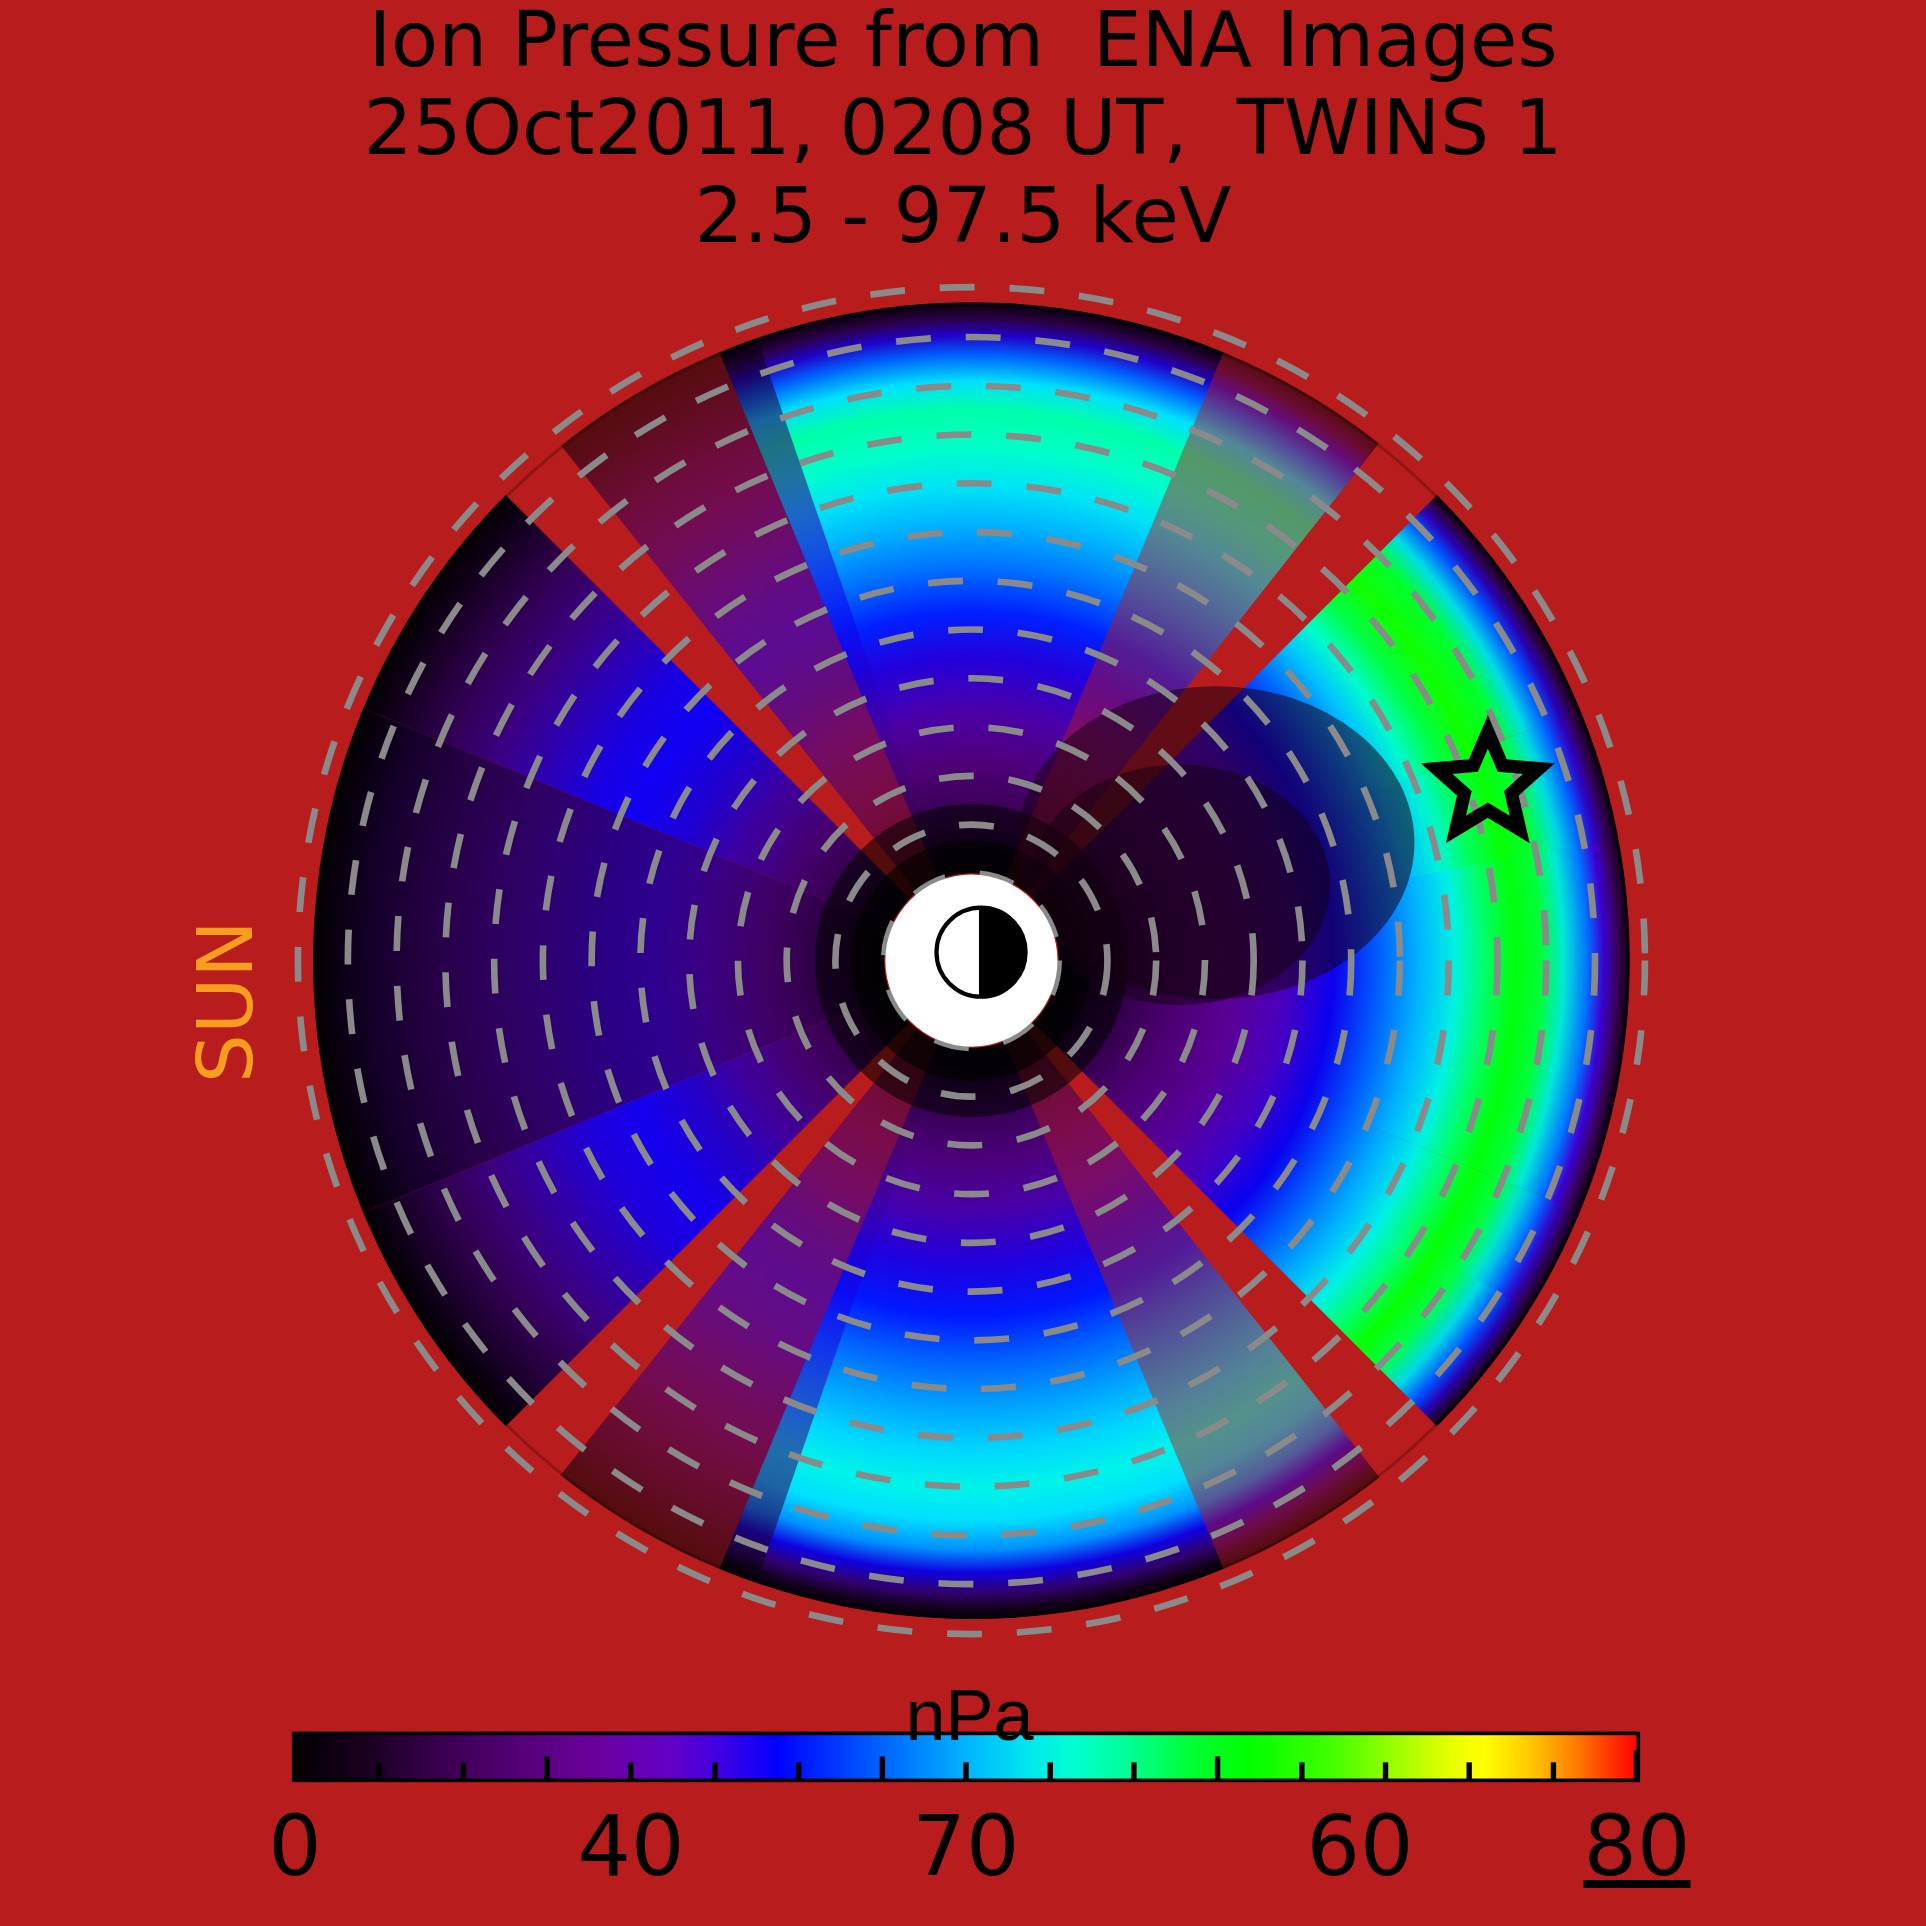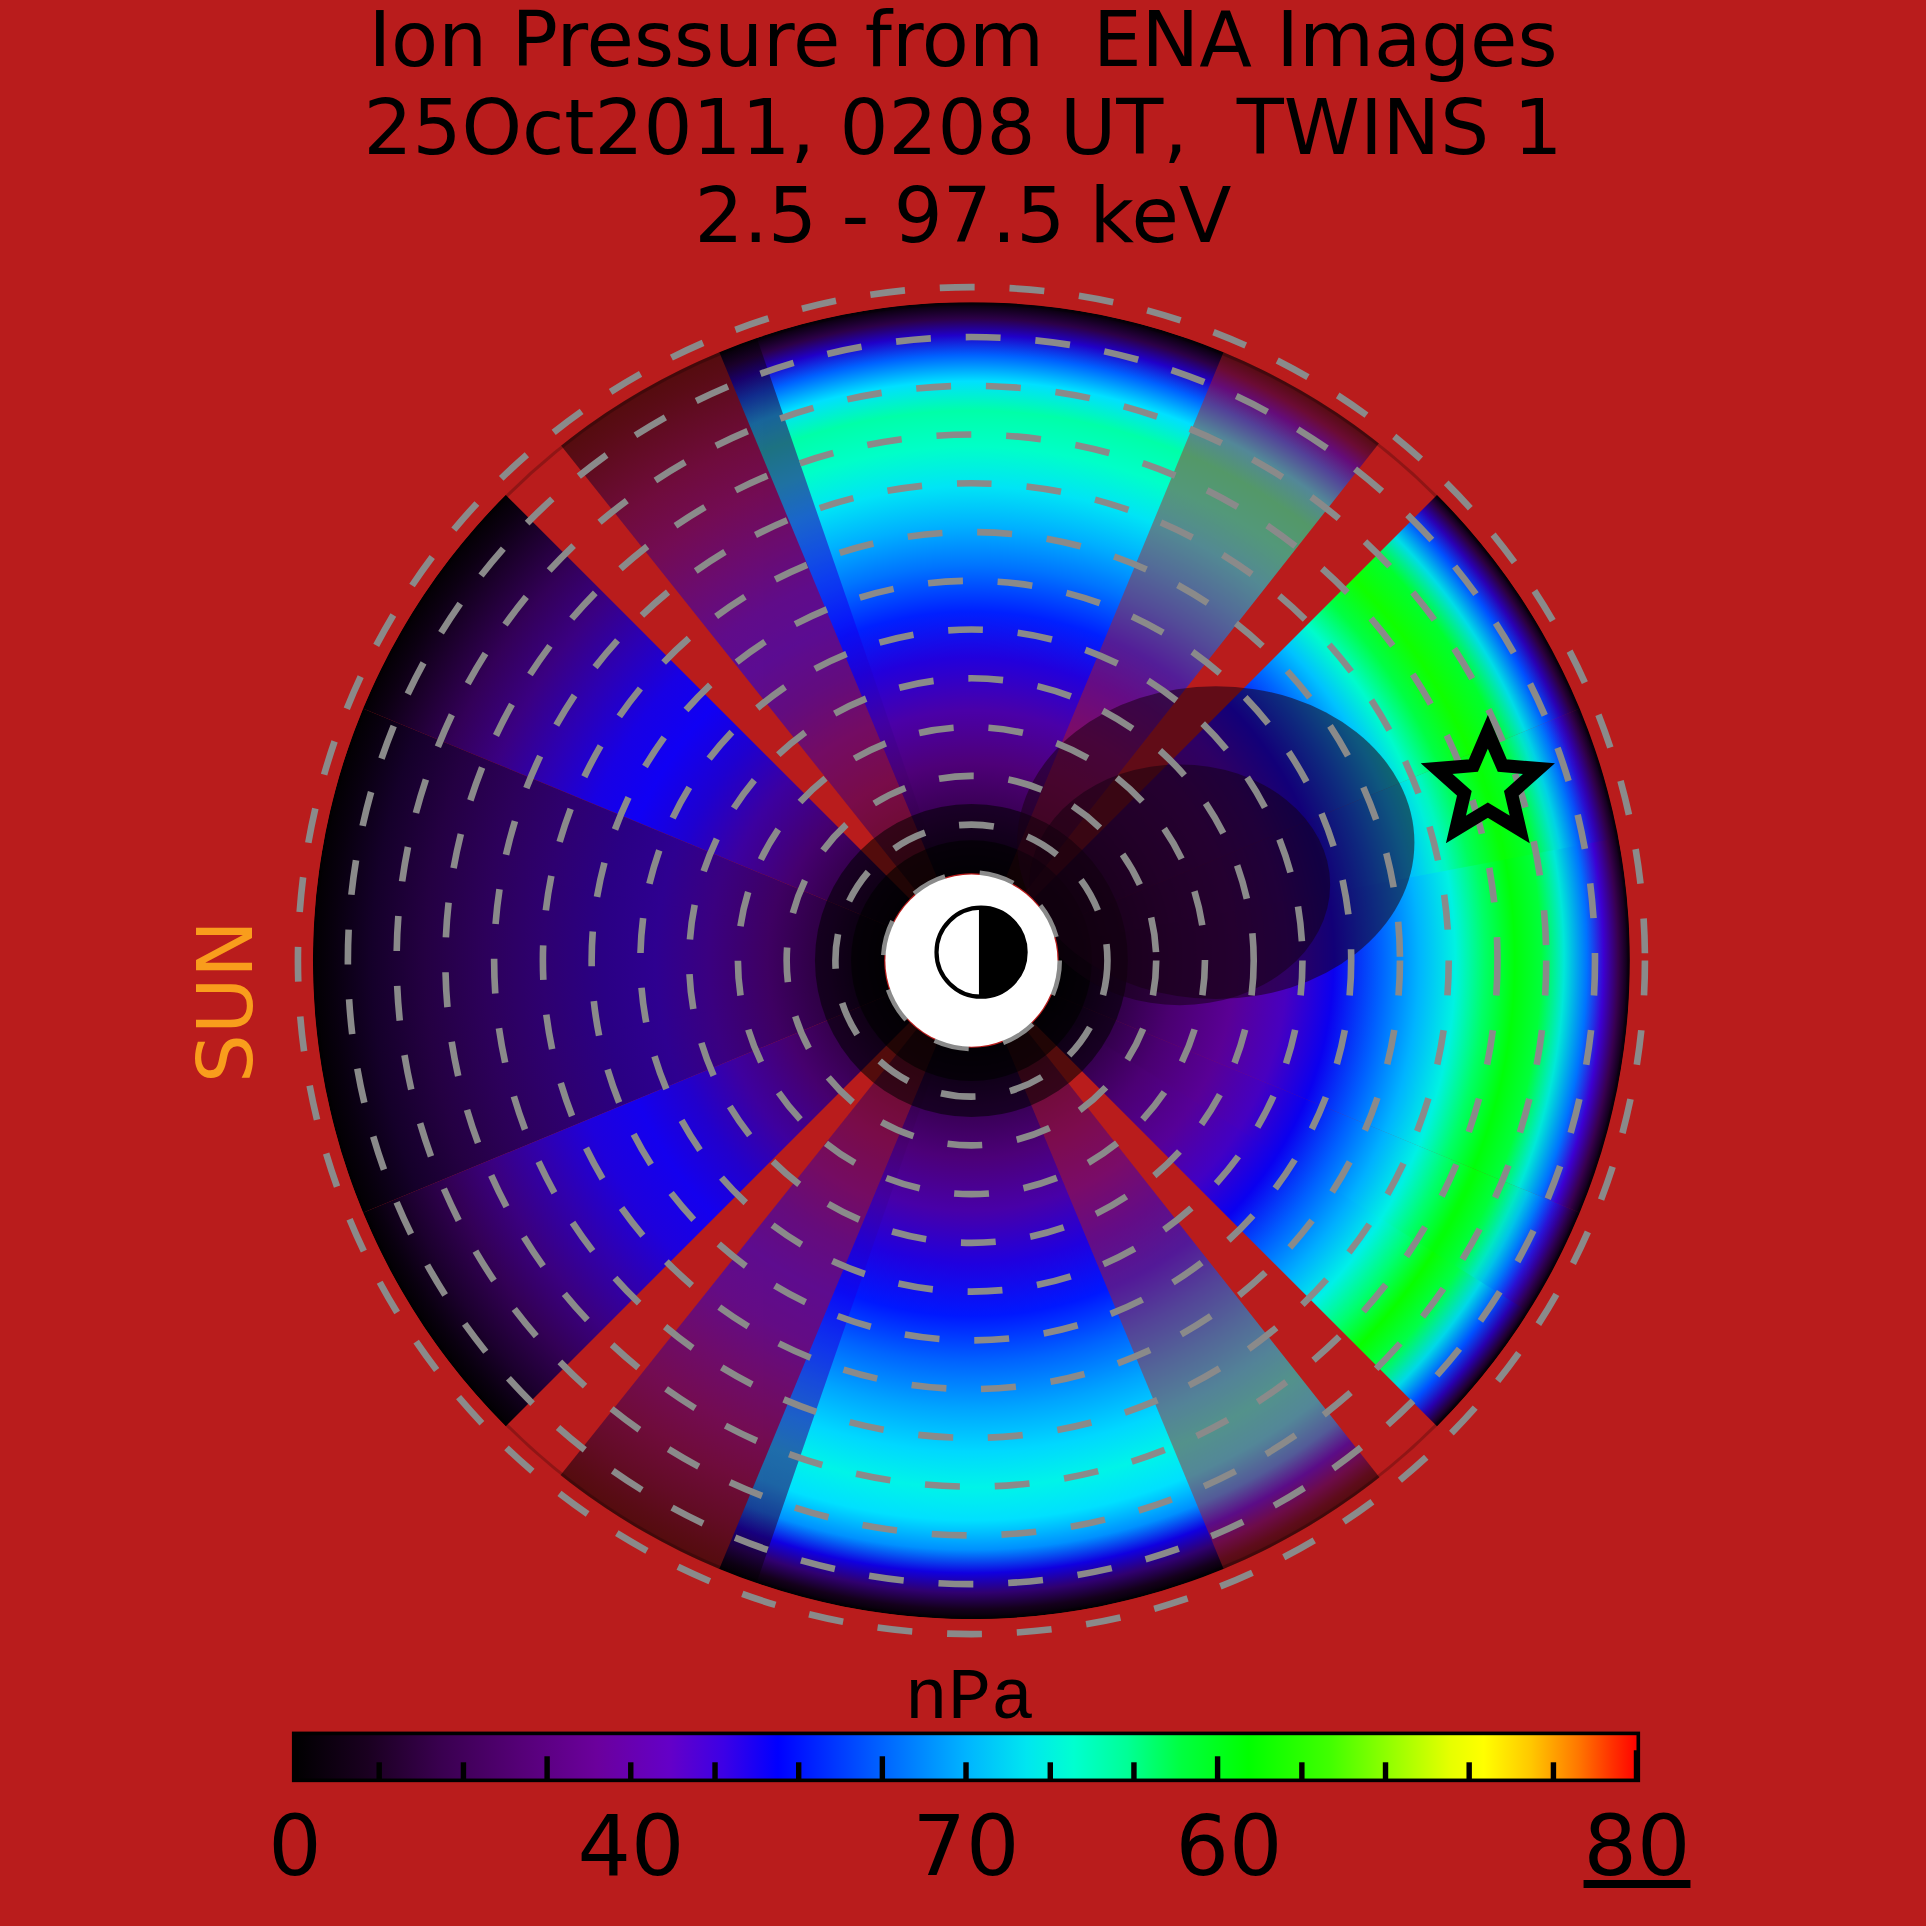--- a/index.html
+++ b/index.html
@@ -17,25 +17,26 @@
     line-height:88px;
     letter-spacing:0px;
     white-space:pre;
   }
 
   .plot-wrap{position:absolute;left:0;top:0;width:1926px;height:1926px;}
   svg{display:block;}
 
   .cb-label{
     position:absolute;
-    font-family:Liberation Mono, monospace;
+    font-family:Liberation Sans, sans-serif;
     font-size:72px;
     color:#000;
     text-align:center;
     white-space:pre;
+    margin-top:16px;
   }
   .tick-label{
     position:absolute;
     font-family:"DejaVu Sans","Liberation Sans",sans-serif;
     font-size:84px;
     color:#000;
     text-align:center;
     transform:translateX(-50%);
     white-space:pre;
   }
@@ -347,19 +348,19 @@
         </g>
       </g>
     </svg>
   </div>
 
   <div class="cb-label" style="left:813px;top:1658px;width:313px;">nPa</div>
 
   <div class="tick-label" style="left:295px;top:1797px;">0</div>
   <div class="tick-label" style="left:631px;top:1797px;">40</div>
   <div class="tick-label" style="left:966px;top:1797px;">70</div>
-  <div class="tick-label" style="left:1229px;top:1797px;">60</div>
+  <div class="tick-label" style="left:1360px;top:1797px;">60</div>
   <div class="tick-label" style="left:1637px;top:1797px;text-decoration:underline;">80</div>
 
   <div class="sun-label" style="left: 181px; top: 1083px; color: rgb(249, 157, 28);">SUN</div>
 
 </div>
 
 
 </body></html>

